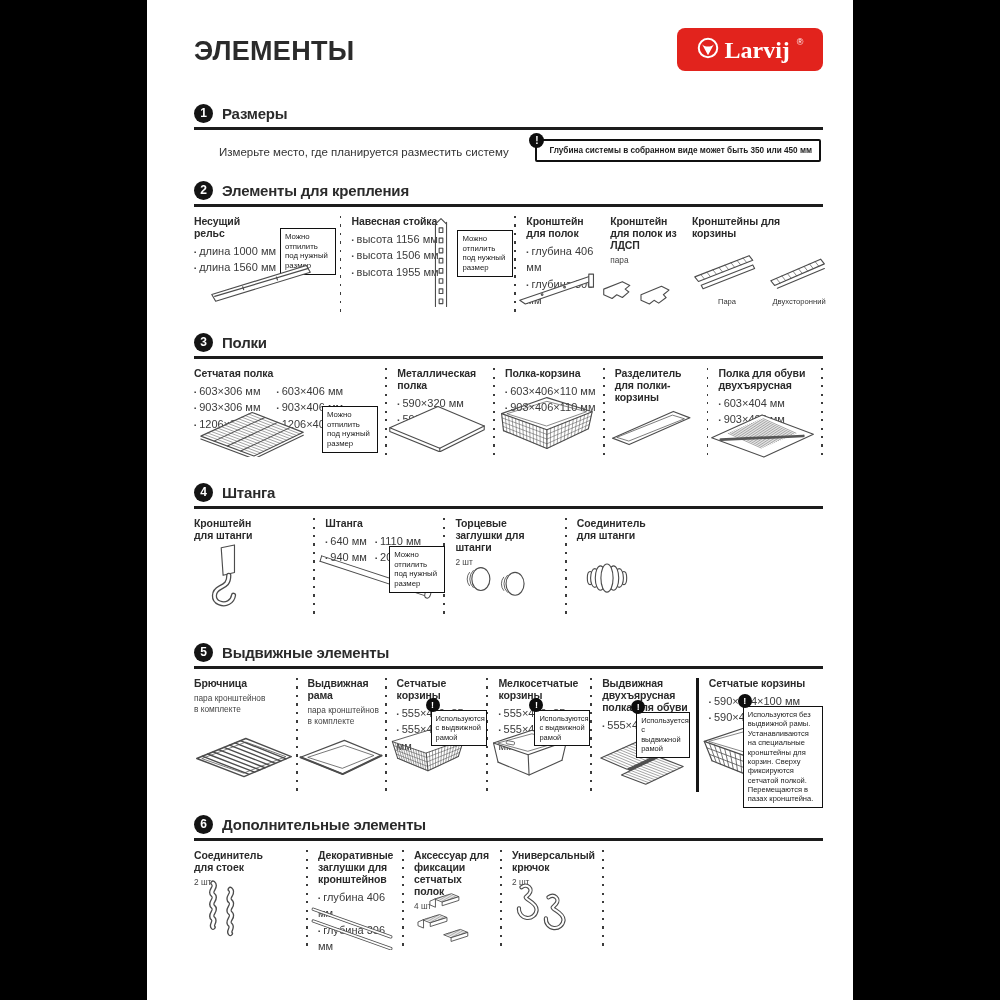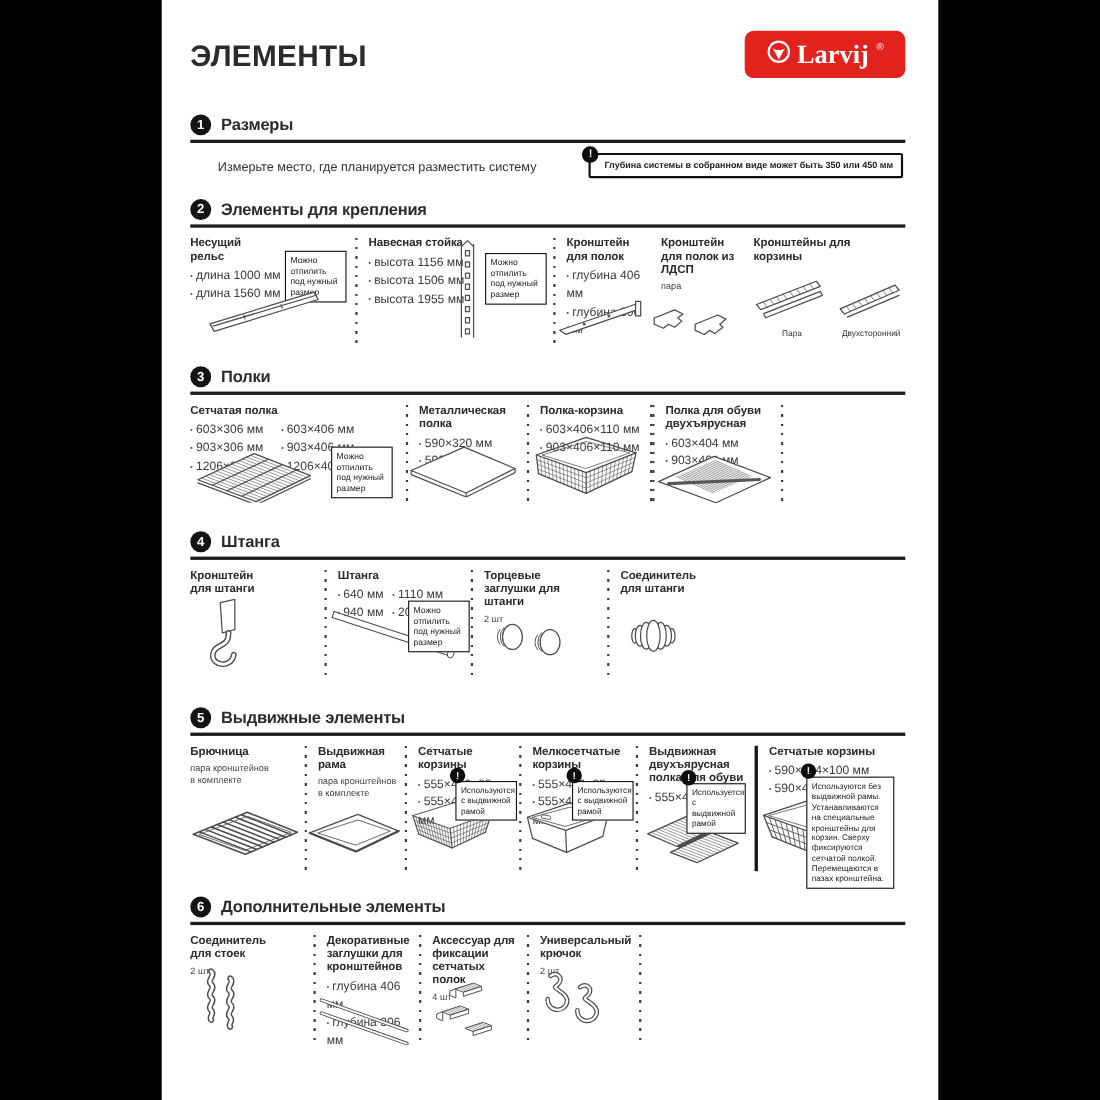--- a/index.html
+++ b/index.html
@@ -1,19 +1,19 @@
 <!DOCTYPE html>
 <html><head>
 <meta charset="utf-8">
 <style>
   *{margin:0;padding:0;box-sizing:border-box}
   html,body{width:1000px;height:1000px}
   body{background:#000;font-family:"Liberation Sans",sans-serif}
   .canvas{position:relative;width:1000px;height:1000px;background:#000;overflow:hidden}
-  .page{position:absolute;left:147px;top:0;width:706px;height:1000px;background:#fff;color:#2b2b2b;padding:28px 30px 0 26px}
+  .page{position:absolute;left:147px;top:0;width:706px;height:1000px;background:#fff;color:#2b2b2b;padding:28px 30px 0 47px}
   .hdr{display:flex;justify-content:space-between;align-items:flex-start;height:46px}
   .title{font-size:27px;font-weight:bold;letter-spacing:.3px;margin-top:8px}
   .logo{width:146px;height:43px;background:#e2231d;border-radius:8px;display:flex;align-items:center;justify-content:center;gap:6px;color:#fff}
   .logo-text{font-family:"Liberation Serif",serif;font-weight:bold;font-size:24px;line-height:1}
   .logo-reg{font-size:9px;position:relative;top:-8px;margin-left:1px}
   .sec-head{display:flex;align-items:center;gap:9px;height:20px}
   .sec-num{width:19px;height:19px;border-radius:50%;background:#141414;color:#fff;font-size:12px;font-weight:bold;display:flex;align-items:center;justify-content:center}
   .sec-title{font-size:15px;font-weight:bold;letter-spacing:-.2px}
   .sec-rule{height:3px;background:#1c1c1c;margin-top:4px}
   .intro-row{display:flex;align-items:flex-start;margin-top:9px;height:26px}
@@ -292,20 +292,29 @@
             <polygon points="7,22 55,5 103,20 55,39"></polygon>
             <polygon points="13,22 55,9 97,20 55,35" stroke-width="0.7"></polygon>
             <line x1="7" y1="22" x2="9" y2="40"></line>
                 <line x1="55" y1="39" x2="55" y2="59"></line>
                 <line x1="103" y1="20" x2="99" y2="38"></line>
             <polyline points="9,40 55,59 99,38"></polyline>
           </svg>
         </div>
       </div>
       <div class="vdot"></div>
+      <div class="col" style="width:104px">
+        <div class="t" style="max-width:96px">Разделитель для полки-корзины</div>
+        <div class="art" style="left:2px;top:36px">
+          <svg width="94" height="48" viewBox="0 0 102 52">
+            <polygon points="6,37 72,8 90,15 24,44"></polygon>
+            <polygon points="11,36 71,12 84,16 24,40" stroke-width="0.8"></polygon>
+          </svg>
+        </div>
+      </div>
       <div class="vdot"></div>
       <div class="col" style="width:115px">
         <div class="t" style="max-width:100px">Полка для обуви двухъярусная</div>
         <div class="sp">603×404 мм</div>
         <div class="sp">903×404 мм</div>
         <div class="art" style="left:0;top:35px">
           <svg width="110" height="55" viewBox="0 0 116 60">
             <polygon points="2,38 57,13 113,34 59,59" fill="#fff"></polygon>
             <g stroke-width="0.55">
                   <line x1="20.1" y1="33.1" x2="56.1" y2="49.1"></line>

